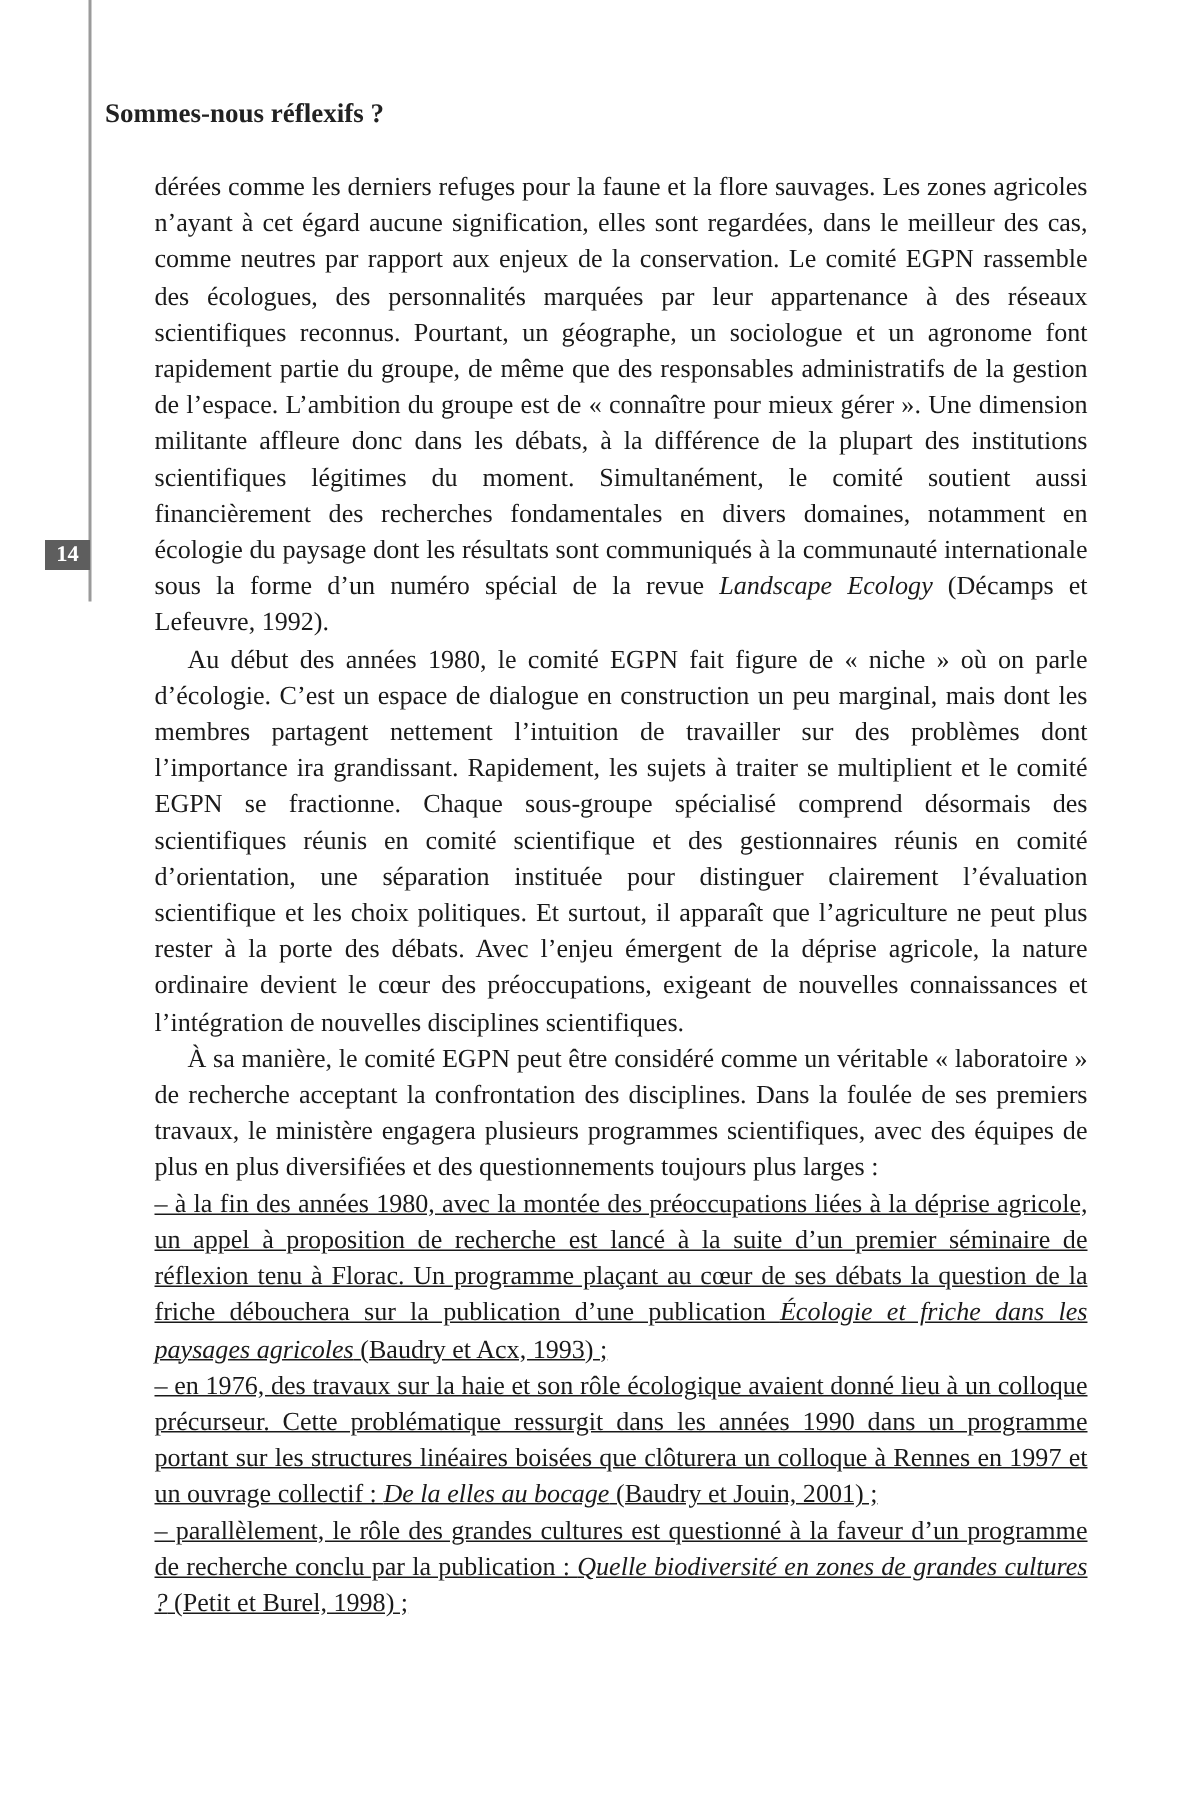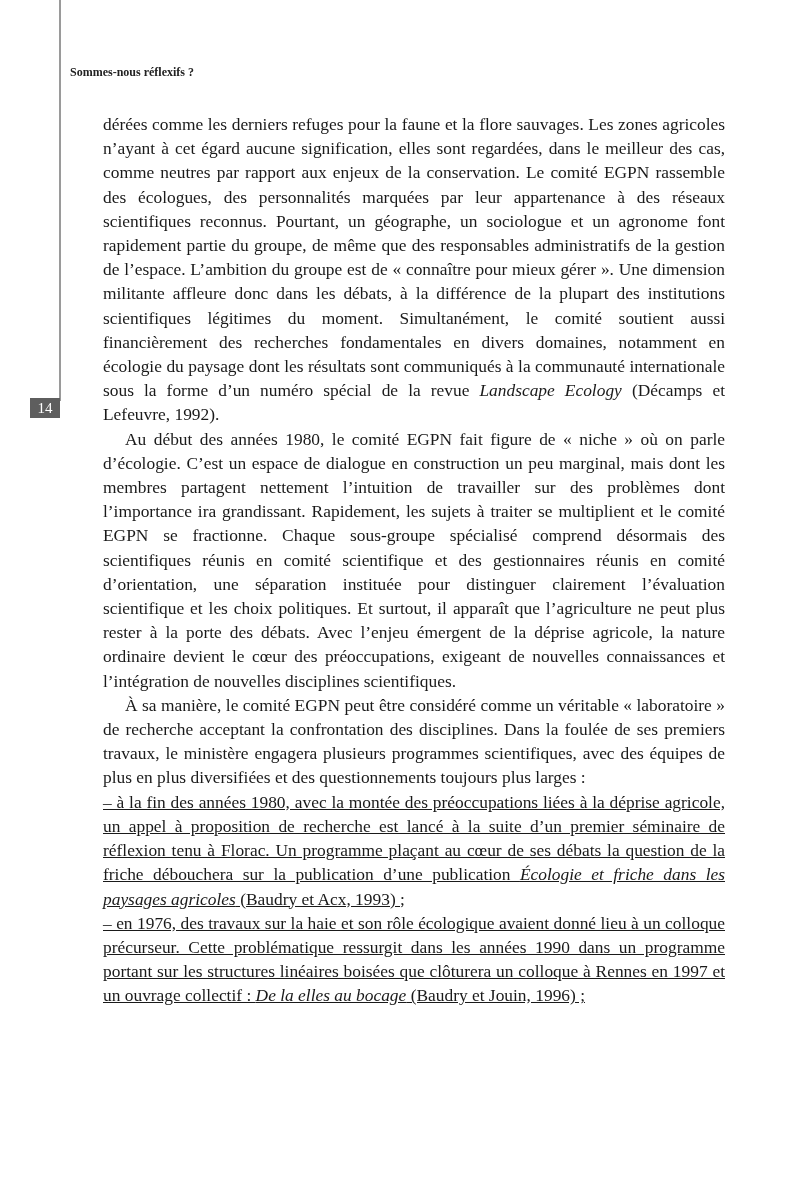--- a/index.html
+++ b/index.html
@@ -1,34 +1,35 @@
 <!DOCTYPE html>
 <html><head>
 <meta charset="utf-8">
 <style>
   html, body { margin: 0; padding: 0; background: #ffffff; }
   body { width: 800px; height: 1200px; position: relative; overflow: hidden;
          font-family: "Liberation Serif", "DejaVu Serif", serif; color: #1a1a1a; }
   .vrule { position: absolute; left: 59px; top: 0; width: 2px; height: 401px; background: #9a9a9a; }
-  .running-head { position: absolute; left: 70px; top: 65px; font-size: 12px; font-weight: bold; color: #222; }
-  .page-num { position: absolute; left: 30px; top: 398px; width: 30px; height: 20px; background: #5e5e5e;
-              color: #ffffff; font-weight: normal; font-size: 15px; text-align: center; line-height: 20px; }
+  .running-head { position: absolute; left: 70px; top: 65px; font-size: 18px; font-weight: bold; color: #222; }
+  .page-num { position: absolute; left: 30px; top: 360px; width: 30px; height: 20px; background: #5e5e5e;
+              color: #ffffff; font-weight: bold; font-size: 15px; text-align: center; line-height: 20px; }
   .body-text { position: absolute; left: 103px; top: 112px; width: 622px;
                font-size: 17.4px; line-height: 24.2px; text-align: justify; hyphens: manual; }
   .body-text p { margin: 0; }
   .indent { text-indent: 22px; }
   .item { text-indent: 0; text-decoration: underline; }
   em { font-style: italic; }
 </style>
 </head>
 <body>
 
 <div class="vrule"></div>
 <div class="running-head">Sommes-nous réflexifs ?</div>
 <div class="page-num">14</div>
 
 <div class="body-text">
   <p><span>dérées comme les derniers refuges pour la faune et la flore sauvages. Les zones agricoles n’ayant à cet égard aucune signification, elles sont regardées, dans le meilleur des cas, comme neutres par rapport aux enjeux de la conservation. Le comité EGPN rassemble des écologues, des personnalités marquées par leur appartenance à des réseaux scientifiques reconnus. Pourtant, un géographe, un sociologue et un agronome font rapidement partie du groupe, de même que des responsables administratifs de la gestion de l’espace. L’ambition du groupe est de « connaître pour mieux gérer ». Une dimension militante affleure donc dans les débats, à la différence de la plupart des institutions scientifiques légitimes du moment. Simultanément, le comité soutient aussi financièrement des recherches fondamentales en divers domaines, notamment en écologie du paysage dont les résultats sont communiqués à la communauté internationale sous la forme d’un numéro spécial de la revue </span><em>Landscape Ecology</em><span> (Décamps et Lefeuvre, 1992).</span></p>
   <p class="indent"><span>Au début des années 1980, le comité EGPN fait figure de « niche » où on parle d’écologie. C’est un espace de dialogue en construction un peu marginal, mais dont les membres partagent nettement l’intuition de travailler sur des problèmes dont l’importance ira grandissant. Rapidement, les sujets à traiter se multiplient et le comité EGPN se fractionne. Chaque sous-groupe spécialisé comprend désormais des scientifiques réunis en comité scientifique et des gestionnaires réunis en comité d’orientation, une séparation instituée pour distinguer clairement l’évaluation scientifique et les choix politiques. Et surtout, il apparaît que l’agriculture ne peut plus rester à la porte des débats. Avec l’enjeu émergent de la déprise agricole, la nature ordinaire devient le cœur des préoccupations, exigeant de nouvelles connaissances et l’intégration de nouvelles disciplines scientifiques.</span></p>
   <p class="indent"><span>À sa manière, le comité EGPN peut être considéré comme un véritable « laboratoire » de recherche acceptant la confrontation des disciplines. Dans la foulée de ses premiers travaux, le ministère engagera plusieurs programmes scientifiques, avec des équipes de plus en plus diversifiées et des questionnements toujours plus larges :</span></p>
   <p class="item"><span>– à la fin des années 1980, avec la montée des préoccupations liées à la déprise agricole, un appel à proposition de recherche est lancé à la suite d’un premier séminaire de réflexion tenu à Florac. Un programme plaçant au cœur de ses débats la question de la friche débouchera sur la publication d’une publication </span><em>Écologie et friche dans les paysages agricoles</em><span> (Baudry et Acx, 1993) ;</span></p>
-  <p class="item"><span>– en 1976, des travaux sur la haie et son rôle écologique avaient donné lieu à un colloque précurseur. Cette problématique ressurgit dans les années 1990 dans un programme portant sur les structures linéaires boisées que clôturera un colloque à Rennes en 1997 et un ouvrage collectif : </span><em>De la elles au bocage</em><span> (Baudry et Jouin, 1996) ;</span></p>
+  <p class="item"><span>– en 1976, des travaux sur la haie et son rôle écologique avaient donné lieu à un colloque précurseur. Cette problématique ressurgit dans les années 1990 dans un programme portant sur les structures linéaires boisées que clôturera un colloque à Rennes en 1997 et un ouvrage collectif : </span><em>De la elles au bocage</em><span> (Baudry et Jouin, 2001) ;</span></p>
+  <p class="item"><span>– parallèlement, le rôle des grandes cultures est questionné à la faveur d’un programme de recherche conclu par la publication : </span><em>Quelle biodiversité en zones de grandes cultures ?</em><span> (Petit et Burel, 1998) ;</span></p>
 </div>
 
 </body></html>

